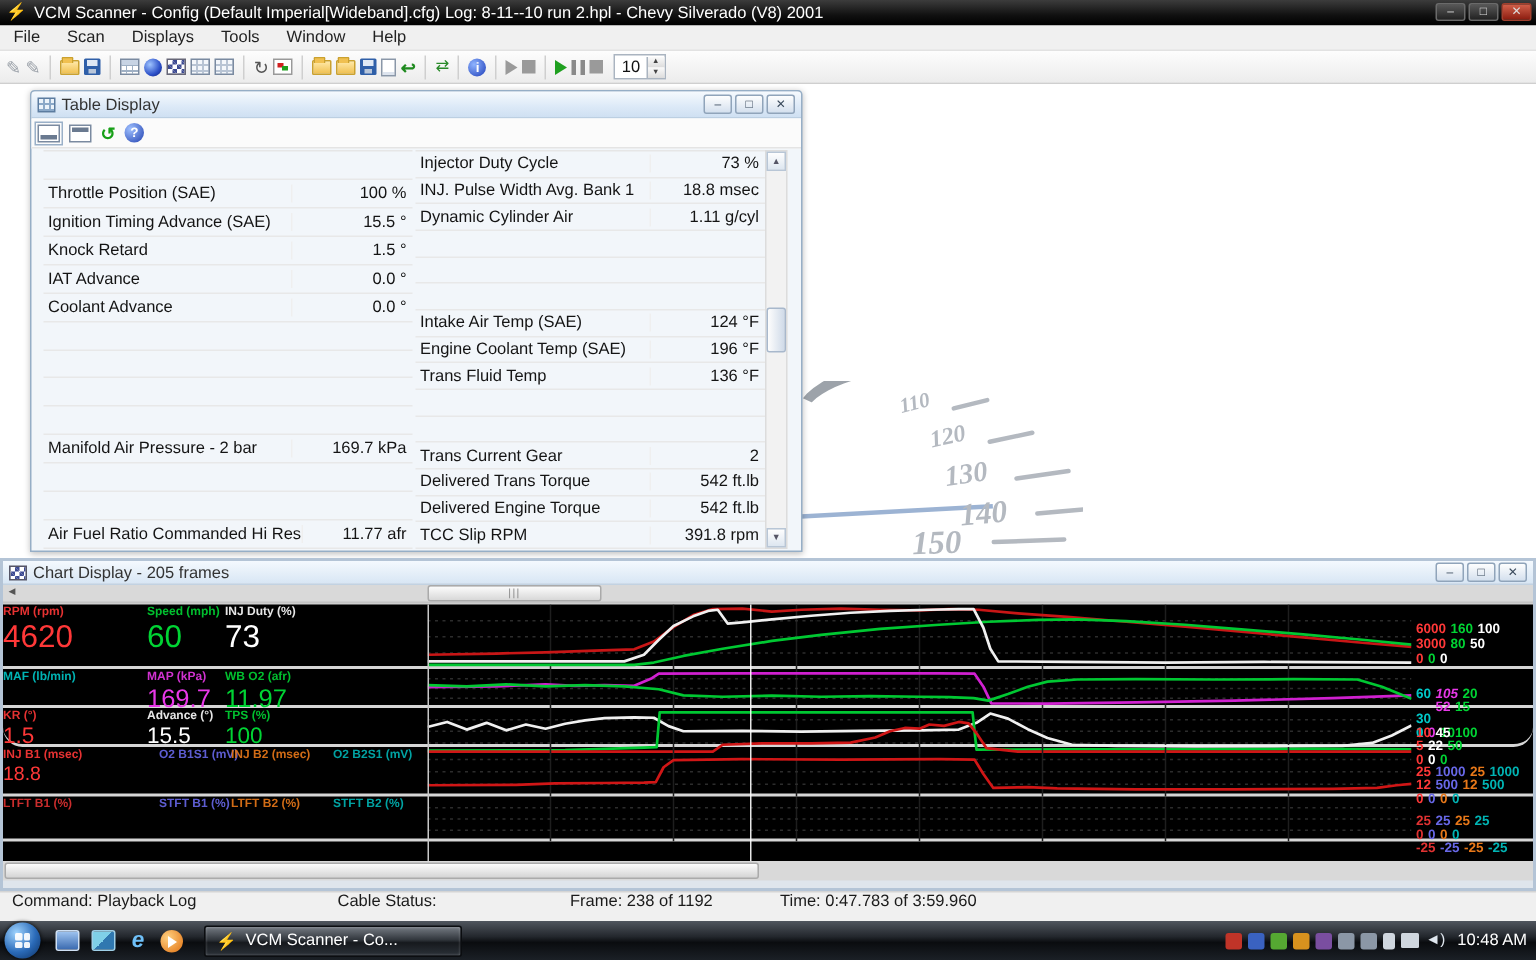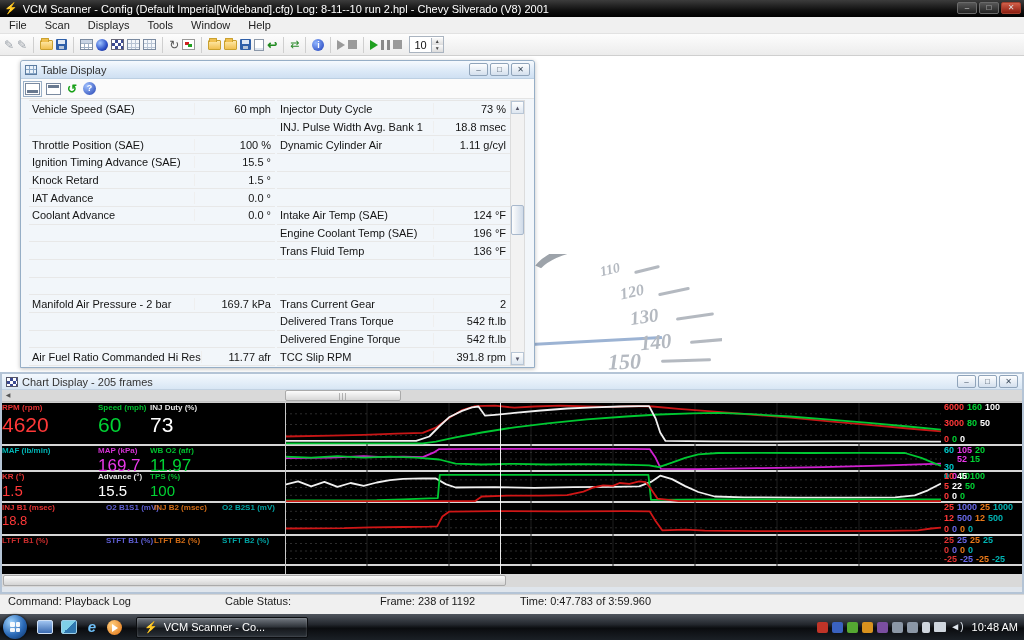--- a/index.html
+++ b/index.html
@@ -122,21 +122,21 @@
   .topscroll .larr{position:absolute;left:1px;top:1px;width:10px;height:9px;font-size:6px;line-height:9px;text-align:center;color:#555}
   .topscroll .thumb{position:absolute;left:283px;top:0;width:116px;height:11px;background:linear-gradient(#fcfcfc,#d8d8d8);
      border:1px solid #aaa;border-radius:2px;text-align:center;font-size:7px;line-height:10px;color:#888;letter-spacing:1px}
   .c-body{position:relative;width:1020px;height:172px;background:#000;border-top:1px solid #cfcfcf}
   .band{position:relative;display:flex;border-bottom:2px solid #d6d6d6}
   .band-labels{position:relative;width:283px;flex:none;display:flex}
   .bcell{flex:none;display:flex;flex-direction:column;align-items:flex-start}
   .blabel{font-size:8px;line-height:10px;white-space:nowrap;font-weight:bold;opacity:.9}
   .bvalue{font-weight:normal;line-height:1;margin-top:1px;font-family:"Liberation Sans",sans-serif}
   .band-plot{flex:none;display:block}
-  .band-axis{position:relative;flex:1;display:flex;flex-direction:column;justify-content:space-between;padding:0 0 0 3px}
+  .band-axis{position:relative;flex:1;display:flex;flex-direction:column;justify-content:space-between;padding:12px 0 0 3px}
   .axline{display:flex;gap:3px;font-size:9px;font-weight:bold;line-height:9px;white-space:nowrap}
   .vsep{position:absolute;left:283px;top:0;bottom:0;width:1px;background:#c8c8c8}
   .cursorline{position:absolute;top:0;bottom:0;width:1px;background:rgba(255,255,255,.9)}
   .botscroll{height:13px;background:#d9d9d9;position:relative}
   .botscroll .thumb{position:absolute;left:1px;top:1px;width:503px;height:11px;background:linear-gradient(#fcfcfc,#d4d4d4);border:1px solid #aaa;border-radius:2px}
 
   
   .statusbar{position:absolute;left:0;top:594px;width:1024px;height:20px;background:#f0f0f0;border-top:1px solid #d4d4d4}
   .statusbar span{position:absolute;top:0;font-size:11px;color:#1a1a1a;white-space:nowrap}
 
@@ -259,24 +259,20 @@
       </div>
       <div class="tw-toolbar">
         <span class="twic sel b1"></span>
         <span class="twic b2"></span>
         <span class="twic-poll">↺</span>
         <span class="twic-help">?</span>
       </div>
       <div class="tw-body">
         <div class="tpanel lp" id="left-rows">
             <div class="trow">
-              <span class="tname">Vehicle Speed (SAE)</span>
-              <span class="tval">60 mph</span>
-            </div>
-            <div class="trow">
               <span class="tname"></span>
               <span class="tval"></span>
             </div>
             <div class="trow">
               <span class="tname">Throttle Position (SAE)</span>
               <span class="tval">100 %</span>
             </div>
             <div class="trow">
               <span class="tname">Ignition Timing Advance (SAE)</span>
               <span class="tval">15.5 °</span>
@@ -485,36 +481,36 @@
             <line x1="574.0" x2="574.0" y1="0" y2="26" stroke="#1e1e1e"></line>
             <line x1="0" x2="656" y1="6.5" y2="6.5" stroke="#2c2c2c" stroke-dasharray="2,3"></line>
             <line x1="0" x2="656" y1="13.0" y2="13.0" stroke="#2c2c2c" stroke-dasharray="2,3"></line>
             <line x1="0" x2="656" y1="19.5" y2="19.5" stroke="#2c2c2c" stroke-dasharray="2,3"></line>
             <polyline points="0.0,12.1 45.9,11.6 78.7,10.2 98.4,11.2 118.1,10.7 137.8,11.2 149.6,6.1 154.2,3.1 209.9,2.9 275.5,2.9 341.1,2.9 364.7,3.1 370.6,11.8 375.9,22.9 413.3,23.1 472.3,22.2 537.9,21.1 603.5,19.4 656.0,17.6" fill="none" stroke="#d020d0" stroke-width="1.8" stroke-linejoin="round"></polyline>
             <polyline points="0.0,10.7 26.2,11.6 52.5,10.2 78.7,11.6 105.0,10.7 131.2,11.6 154.2,13.5 170.6,17.6 196.8,18.5 229.6,17.8 262.4,18.5 295.2,18.1 328.0,18.5 347.7,18.8 364.1,19.4 373.9,21.1 387.0,16.7 400.2,11.8 413.3,8.4 433.0,7.0 472.3,6.8 524.8,7.0 577.3,6.8 619.9,7.0 636.3,11.8 656.0,19.9" fill="none" stroke="#00c832" stroke-width="1.8" stroke-linejoin="round"></polyline>
           </svg>
           <div class="band-axis">
             <div class="axline">
               <span style="color: rgb(0, 200, 200);">60</span>
-              <span style="color: rgb(232, 56, 232);">105</span>
+              <span style="color: rgb(232, 56, 232); font-style: italic;">105</span>
               <span style="color: rgb(0, 212, 52);">20</span>
             </div>
             <div class="axline">
               <span style="color: rgb(0, 200, 200); margin-top: 8px;">30</span>
               <span style="color: rgb(232, 56, 232);">52</span>
               <span style="color: rgb(0, 212, 52);">15</span>
             </div>
             <div class="axline">
               <span style="color: rgb(0, 200, 200);">0</span>
               <span style="color: rgb(232, 56, 232);">0</span>
               <span style="color: rgb(0, 212, 52);">10</span>
             </div>
           </div>
         </div>
-        <div class="band" style="height: 31px;">
+        <div class="band" style="height: 26px; border-radius: 15px;">
           <div class="band-labels">
             <div class="bcell" style="width: 96px;">
               <div class="blabel" style="color: rgb(255, 56, 56);">KR (°)</div>
               <div class="bvalue" style="color: rgb(255, 56, 56); font-size: 15px;">1.5</div>
             </div>
             <div class="bcell" style="width: 52px;">
               <div class="blabel" style="color: rgb(255, 255, 255);">Advance (°)</div>
               <div class="bvalue" style="color: rgb(255, 255, 255); font-size: 15px;">15.5</div>
             </div>
             <div class="bcell" style="width: 84px;">

